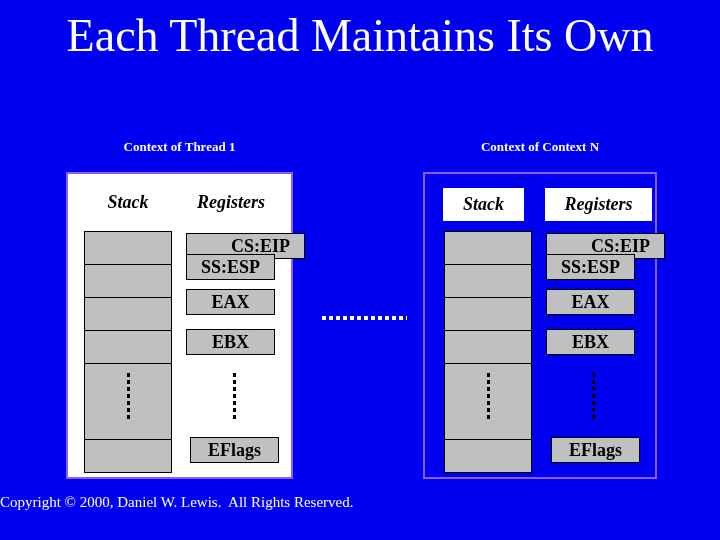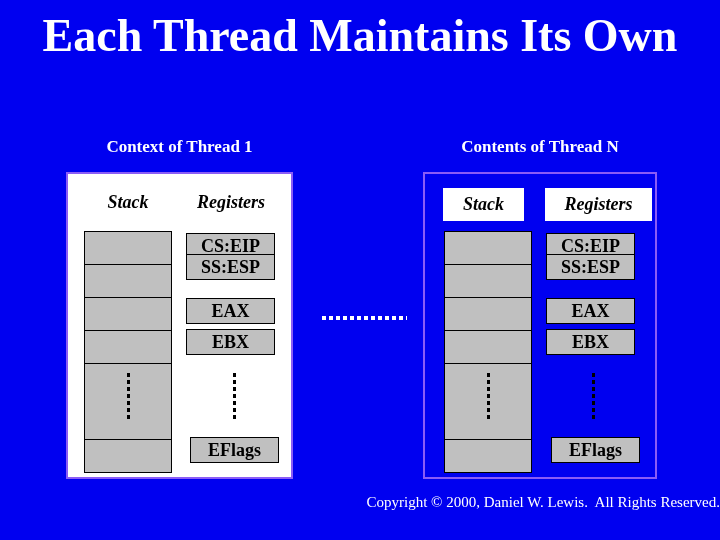--- a/index.html
+++ b/index.html
@@ -6,27 +6,27 @@
   .slide {
     position:relative; width:720px; height:540px;
     background:#0000f0; overflow:hidden;
     font-family:"Liberation Serif","DejaVu Serif",serif;
   }
 
   
   .title {
     position:absolute; top:10px; left:0; width:720px;
     text-align:center; color:#ffffff;
-    font-size:46px; line-height:52px; font-weight:700;
+    font-size:46px; line-height:52px; font-weight:400;
   }
 
   
   .ctx-header {
     position:absolute; top:138px; color:#ffffff;
-    font-weight:bold; font-size:17px; line-height:18px; text-align:center;
+    font-weight:bold; font-size:13px; line-height:18px; text-align:center;
   }
   .ctx-header.left  { left:66px;  width:227px; }
   .ctx-header.right { left:423px; width:234px; }
 
   
   .panel { position:absolute; top:172px; height:303px; border:2px solid #8b5cf6; }
   .panel.light { left:66px;  width:223px; background:#ffffff; }
   .panel.dark  { left:423px; width:230px; background:transparent; }
 
   
@@ -55,23 +55,23 @@
   .stack-cell.last { border-bottom:none; }
 
   
   .reg-box {
     position:absolute; left:118px; width:87px; height:24px;
     background:#c0c0c0; border:1px solid #000;
     font-weight:bold; font-size:18px; color:#000;
     text-align:center; line-height:25px;
   }
   .panel.dark .reg-box { left:121px; }
-  .reg-box.r0 { top:59px;  }
+  .reg-box.r0 { top:59px;padding-left:30px;  }
   .reg-box.r1 { top:80px;  }
-  .reg-box.r2 { top:124px; }
+  .reg-box.r2 { top:115px; }
   .reg-box.r3 { top:155px;font-family:Liberation Serif, serif; }
   .reg-box.eflags { top:263px; left:122px; }
   .panel.dark .reg-box.eflags { left:126px; }
 
   
   .vdots {
     width:3px; height:48px;
     background:repeating-linear-gradient(180deg,#000 0 4px,transparent 4px 7px);
   }
   .stack-cell.tall .vdots { margin:9px auto 0 auto; }
@@ -80,35 +80,35 @@
 
   
   .hdots {
     position:absolute; left:322px; top:316px; width:85px; height:4px;
     background:repeating-linear-gradient(90deg,#fff 0 4px,transparent 4px 7px);
   }
 
   
   .copyright {
     position:absolute; top:494px; left:0; width:720px;
-    text-align:right; color:#ffffff; font-size:15px;
+    text-align:left; color:#ffffff; font-size:15px;
     white-space:pre;
   }
 </style>
 </head>
 <body>
 
 <div class="slide">
 
   <div class="title">
     <div>Each Thread Maintains Its Own</div>
   </div>
 
   <div class="ctx-header left">Context of Thread 1</div>
-  <div class="ctx-header right">Contents of Thread N</div>
+  <div class="ctx-header right">Context of Context N</div>
 
   <div class="panel light">
     <div class="col-label stack">Stack</div>
     <div class="col-label regs">Registers</div>
 
     <div class="stack-col">
       <div class="stack-cell"></div>
       <div class="stack-cell"></div>
       <div class="stack-cell"></div>
       <div class="stack-cell"></div>

